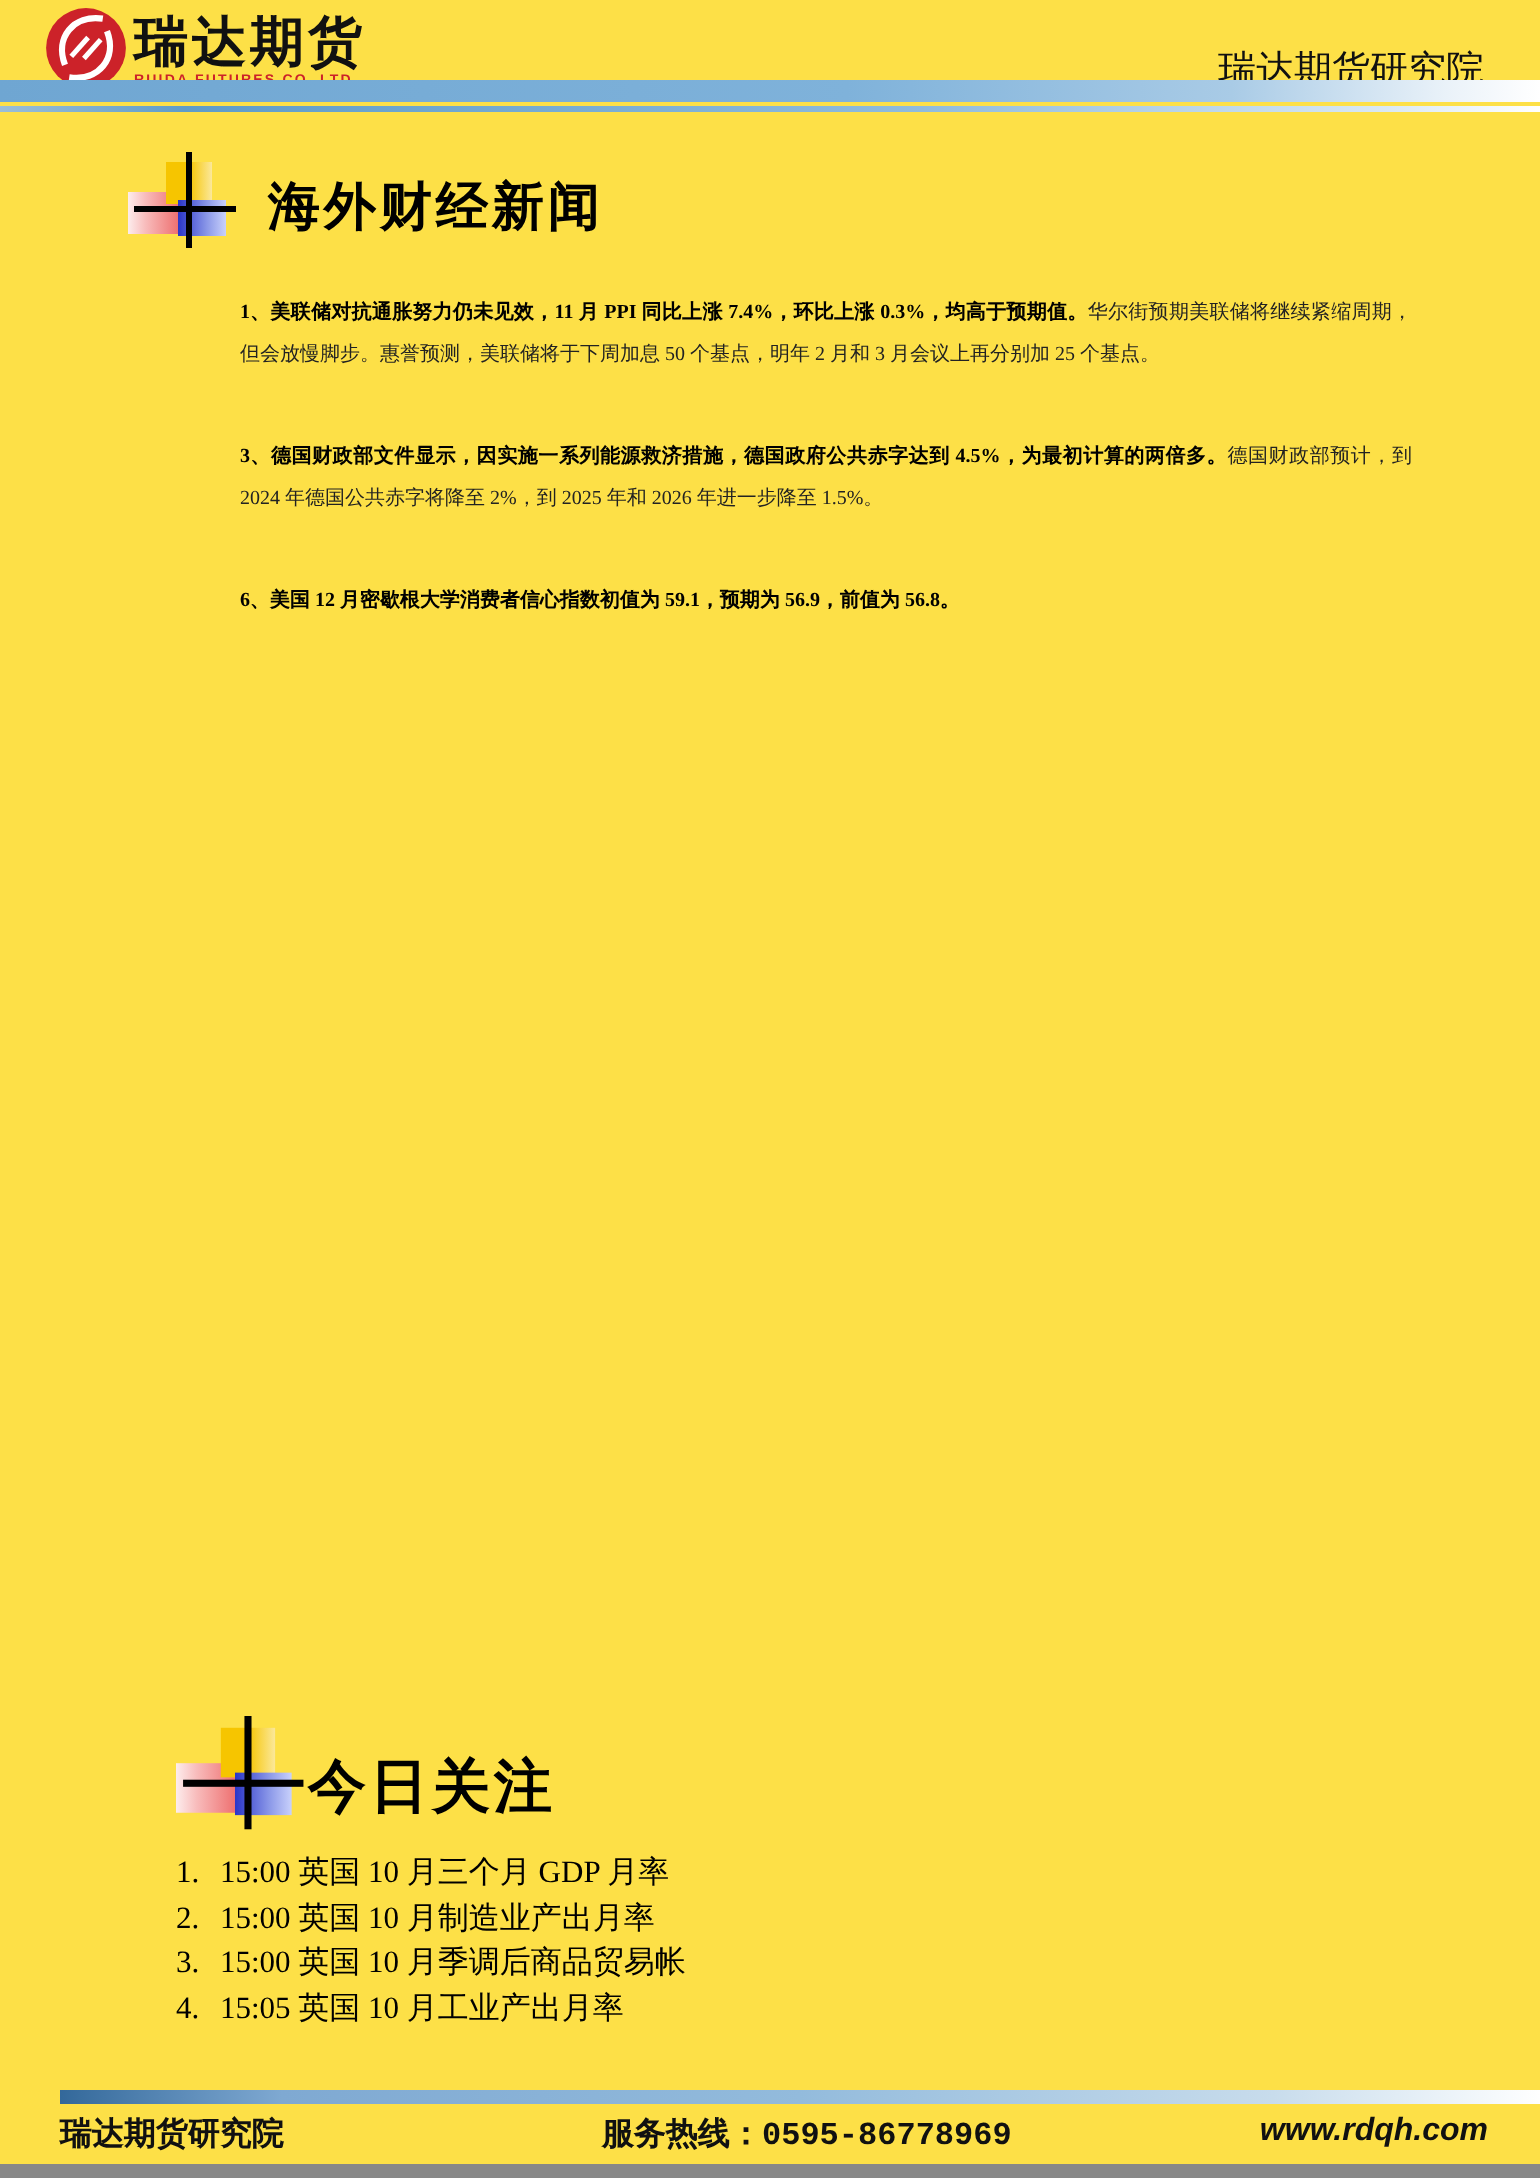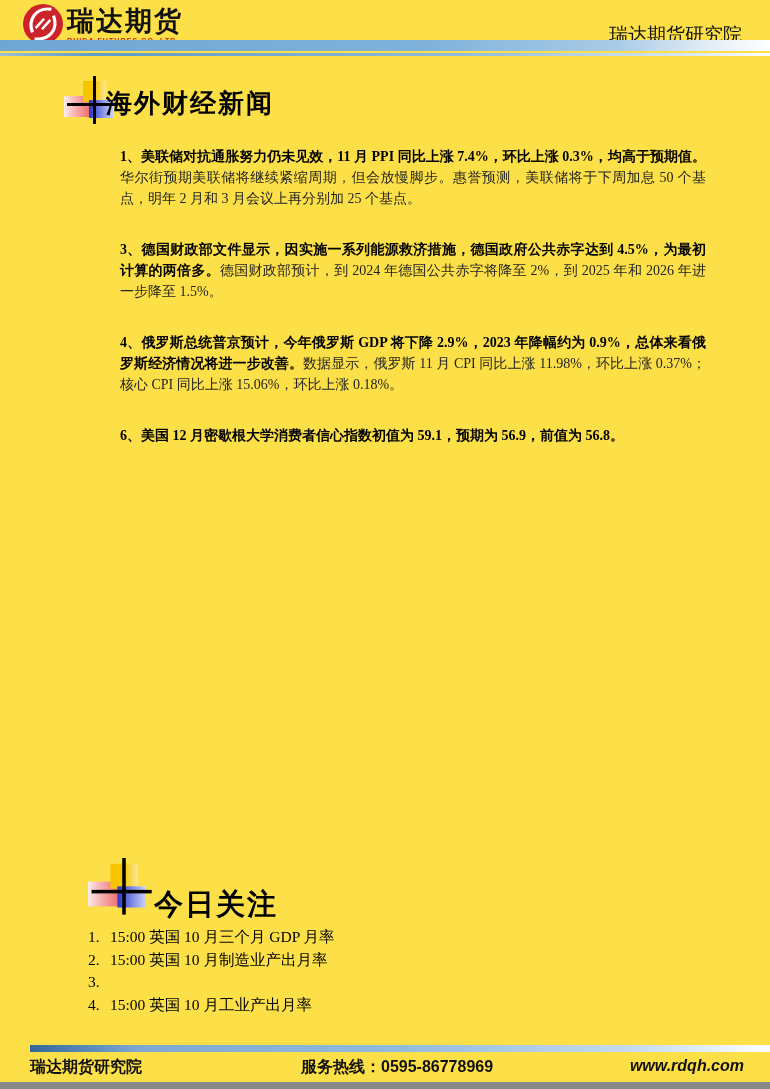--- a/index.html
+++ b/index.html
@@ -35,31 +35,31 @@
     background:linear-gradient(to right,#F6C500 50%,#FBE89A 100%); }
   .sq-red { position:absolute; left:0px; top:20px; width:29px; height:21px;
     background:linear-gradient(to left,#EC5F5F 0%,#F8BCBC 70%,#FDEDED 100%); }
   .sq-blue { position:absolute; left:25px; top:24px; width:24px; height:18px;
     background:linear-gradient(to right,#2A35C8 0%,#8A97E8 60%,#C9D1FB 100%); }
   .v-line { position:absolute; left:29px; top:0; width:3px; height:48px; background:#000; }
   .h-line { position:absolute; left:3px; top:27px; width:51px; height:3px; background:#000; }
 
   .section1 { position:absolute; left:64px; top:74px; height:54px; }
   .section1 .mark { position:absolute; left:0; top:2px; }
-  .section1 .sec-title { position:absolute; left:42px; top:12px; white-space:nowrap; }
+  .section1 .sec-title { position:absolute; left:70px; top:12px; white-space:nowrap; }
   .sec-title { font-weight:bold; font-size:26px; letter-spacing:2px; color:#000; }
 
   .section2 { position:absolute; left:88px; top:856px; height:60px; }
   .section2 .mark { position:absolute; left:0; top:2px; transform:scale(1.18); transform-origin:top left; }
-  .section2 .sec-title { position:absolute; left:66px; top:18px; font-size:29px; white-space:nowrap;margin-top:11px; }
+  .section2 .sec-title { position:absolute; left:66px; top:18px; font-size:29px; white-space:nowrap; }
 
   
   .news-body {
     position:absolute; left:120px; top:146px; width:586px;
-    font-size:14px; line-height:21px; text-align:justify; color:#1a1a1a;
+    font-size:10px; line-height:21px; text-align:justify; color:#1a1a1a;
   }
   .para { margin-bottom:30px; }
   .para .b { font-weight:bold; color:#000; }
   .para .r { font-weight:normal; color:#222; }
 
   
   .focus-list { position:absolute; left:88px; top:926px; width:560px; font-size:15.5px; }
   .focus-item { display:flex; line-height:22.5px; }
   .focus-item .num { width:22px; text-align:left; }
   .focus-item .txt { }
@@ -68,21 +68,21 @@
   .footer-bar {
     position:absolute; left:30px; top:1045px; width:740px; height:7px;
     background:linear-gradient(to right,#33689A 0%,#7FA9D2 15%,#93BBDC 50%,#C8DCEC 82%,#F2F7FB 96%,#ffffff 100%);
   }
   .footer-left, .footer-center, .footer-right {
     position:absolute; top:1057px;
     font-family:"Liberation Sans", sans-serif; font-weight:bold; font-size:16px; color:#111;
     white-space:nowrap;
   }
   .footer-left { left:30px; }
-  .footer-center { left:301px; }
+  .footer-center { left:301px;font-family:Liberation Mono, monospace; }
   .footer-right { right:26px;font-style:italic; }
 </style>
 </head>
 <body>
 
 <div class="page">
 
   <div class="logo">
     <svg class="logo-mark" viewBox="0 0 40 40" xmlns="http://www.w3.org/2000/svg">
       <circle cx="20" cy="20" r="19" fill="#cc2229"></circle>
@@ -107,21 +107,20 @@
       <div class="sq-blue"></div>
       <div class="v-line"></div>
       <div class="h-line"></div>
     </div>
     <div class="sec-title">海外财经新闻</div>
   </div>
 
   <div class="news-body">
     <p class="para"><span class="b">1、美联储对抗通胀努力仍未见效，11 月 PPI 同比上涨 7.4%，环比上涨 0.3%，均高于预期值。</span><span class="r">华尔街预期美联储将继续紧缩周期，但会放慢脚步。惠誉预测，美联储将于下周加息 50 个基点，明年 2 月和 3 月会议上再分别加 25 个基点。</span></p>
     <p class="para"><span class="b">3、德国财政部文件显示，因实施一系列能源救济措施，德国政府公共赤字达到 4.5%，为最初计算的两倍多。</span><span class="r">德国财政部预计，到 2024 年德国公共赤字将降至 2%，到 2025 年和 2026 年进一步降至 1.5%。</span></p>
-    <p class="para"><span class="b">4、俄罗斯总统普京预计，今年俄罗斯 GDP 将下降 2.9%，2023 年降幅约为 0.9%，总体来看俄罗斯经济情况将进一步改善。</span><span class="r">数据显示，俄罗斯 11 月 CPI 同比上涨 11.98%，环比上涨 0.37%；核心 CPI 同比上涨 15.06%，环比上涨 0.18%。</span></p>
     <p class="para"><span class="b">6、美国 12 月密歇根大学消费者信心指数初值为 59.1，预期为 56.9，前值为 56.8。</span><span class="r"></span></p>
   </div>
 
   <div class="section2">
     <div class="mark">
       <div class="sq-red"></div>
       <div class="sq-yellow"></div>
       <div class="sq-blue"></div>
       <div class="v-line"></div>
       <div class="h-line"></div>
@@ -133,24 +132,25 @@
     <div class="focus-item">
       <span class="num">1.</span>
       <span class="txt">15:00 英国 10 月三个月 GDP 月率</span>
     </div>
     <div class="focus-item">
       <span class="num">2.</span>
       <span class="txt">15:00 英国 10 月制造业产出月率</span>
     </div>
     <div class="focus-item">
       <span class="num">3.</span>
+      <span class="txt">15:00 英国 10 月季调后商品贸易帐</span>
     </div>
     <div class="focus-item">
       <span class="num">4.</span>
-      <span class="txt">15:00 英国 10 月工业产出月率</span>
+      <span class="txt">15:05 英国 10 月工业产出月率</span>
     </div>
   </div>
 
   <div class="footer-bar"></div>
   <div class="footer-left">瑞达期货研究院</div>
   <div class="footer-center">服务热线：0595-86778969</div>
   <div class="footer-right">www.rdqh.com</div>
 
 </div>
 

